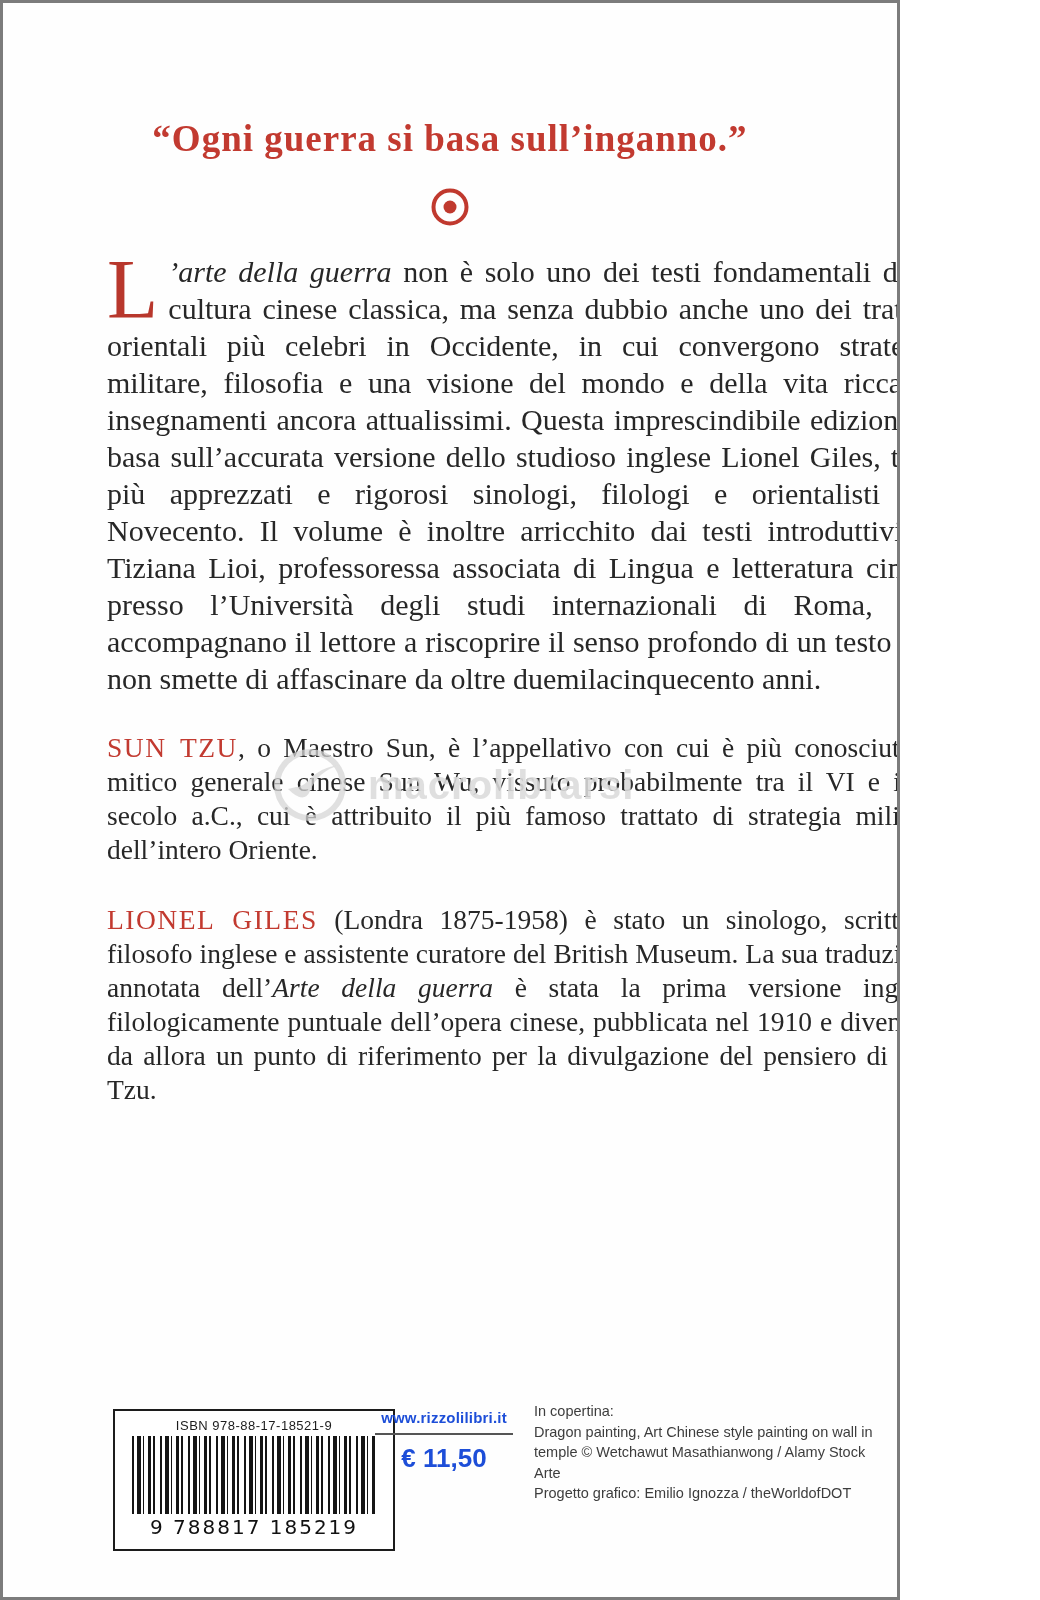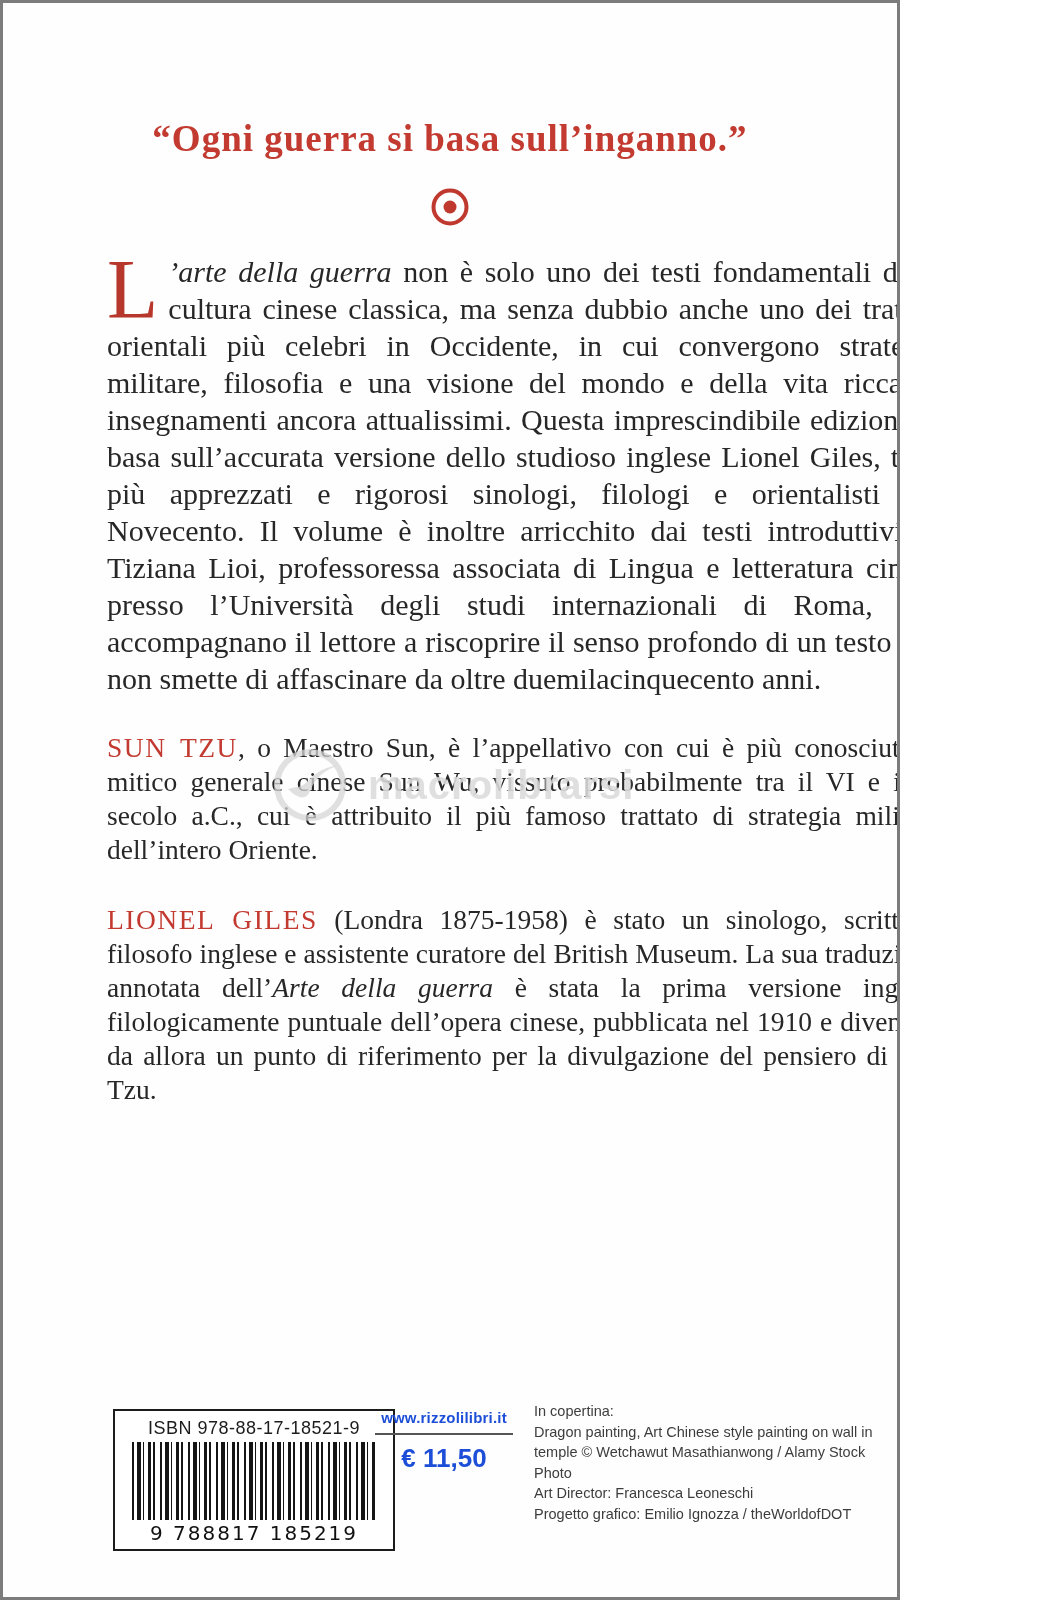--- a/index.html
+++ b/index.html
@@ -74,21 +74,21 @@
     position:absolute;left:110px;top:1406px;
     width:282px;height:142px;
     box-sizing:border-box;
     border:2px solid #1c1c1c;
     background:#fff;
     text-align:center;
     padding-top:7px;
   }
   .isbn-line{
     font-family:"Liberation Sans", sans-serif;
-    font-size:18px;color:#1c1c1c;letter-spacing:.5px;
+    font-size:13px;color:#1c1c1c;letter-spacing:.5px;
   }
   .bars{
     width:244px;height:78px;margin:3px auto 0 auto;
     background:repeating-linear-gradient(90deg,
       #151515 0px,#151515 2px,#fff 2px,#fff 5px,
       #151515 5px,#151515 9px,#fff 9px,#fff 11px,
       #151515 11px,#151515 12px,#fff 12px,#fff 16px,
       #151515 16px,#151515 19px,#fff 19px,#fff 21px,
       #151515 21px,#151515 23px,#fff 23px,#fff 28px);
   }
@@ -157,18 +157,17 @@
   <div class="price-block footer-sans">
     <div class="website">www.rizzolilibri.it</div>
     <hr class="price-rule">
     <div class="price">€ 11,50</div>
   </div>
 
   <div class="credits footer-sans">
     <div>In copertina:</div>
     <div>Dragon painting, Art Chinese style painting on wall in</div>
     <div>temple © Wetchawut Masathianwong / Alamy Stock</div>
-    <div>Photo</div>
-    <div>Art Director: Francesca Leoneschi</div>
+    <div>Arte</div>
     <div>Progetto grafico: Emilio Ignozza / theWorldofDOT</div>
   </div>
 
 </div>
 
 </body></html>

